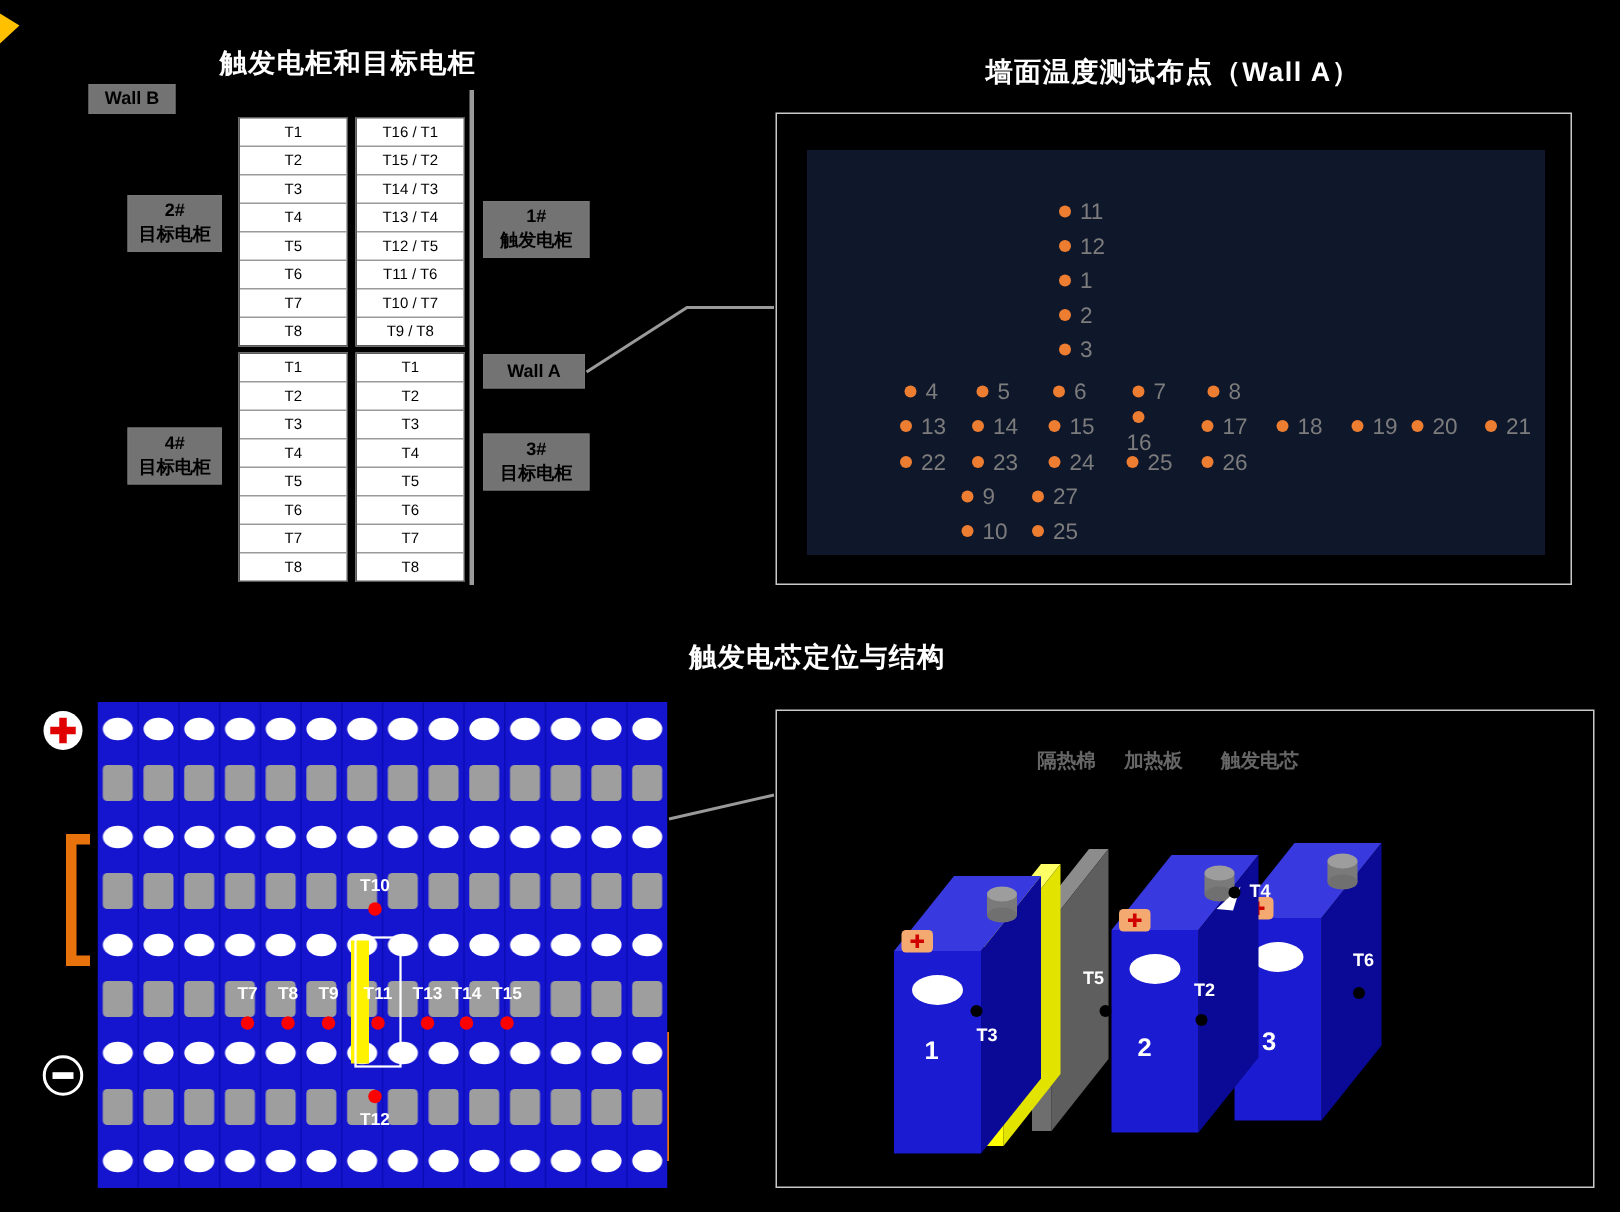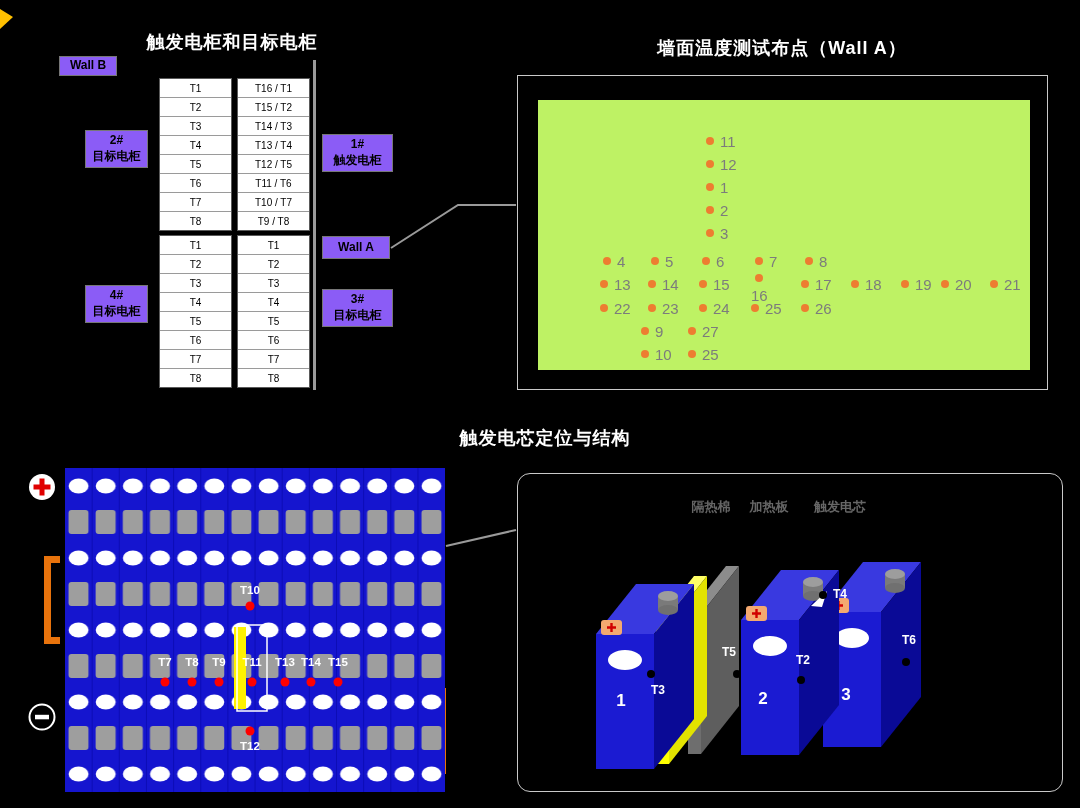--- a/index.html
+++ b/index.html
@@ -1,28 +1,28 @@
 <!DOCTYPE html>
 <html><head>
 <meta charset="utf-8">
 <style>
   * { margin:0; padding:0; box-sizing:border-box; }
   html,body { width:1080px; height:808px; background:#000; position:relative; overflow:hidden;
               font-family:"Liberation Sans", sans-serif; }
   .abs { position:absolute; }
   .title { position:absolute; color:#fff; font-weight:bold; font-size:18px; text-align:center; letter-spacing:1px; }
   .panel { position:absolute; background:#000; border:1.5px solid #C9C9C9; }
-  .wall-map { position:absolute; left:20px; top:24px; width:492px; height:270px; background:#bef264; }
+  .wall-map { position:absolute; left:20px; top:24px; width:492px; height:270px; background:#0f172a; }
   .pt { position:absolute; display:flex; align-items:center; gap:6px; height:20px; margin:-10px 0 0 -4px; }
   .pt .dot { width:8px; height:8px; border-radius:50%; background:#ED7D31; flex:0 0 auto; }
   .pt em { font-style:normal; color:#7C7C7C; font-size:15px; line-height:1; white-space:nowrap; }
   .cab-table { position:absolute; display:flex; flex-direction:column; background:#fff; border:1px solid #5a5a5a; height:153px; width:73px; }
   .cab-row { flex:1; display:flex; align-items:center; justify-content:center; font-size:10px; color:#000; border-bottom:1px solid #9a9a9a; }
   .cab-row:last-child { border-bottom:none; }
-  .label-box { position:absolute; background:#8b5cf6; border:1px solid #777; color:#000; font-weight:bold; font-size:12px;
+  .label-box { position:absolute; background:#737373; border:1px solid #777; color:#000; font-weight:bold; font-size:12px;
                text-align:center; display:flex; flex-direction:column; align-items:center; justify-content:center; line-height:1.3; }
   .wall-line { position:absolute; background:#9A9A9A; }
   .bracket-left { position:absolute; left:44px; top:556px; width:16px; height:88px;
                   border-left:7px solid #E8730C; border-top:7px solid #E8730C; border-bottom:7px solid #E8730C; }
   .bracket-right { position:absolute; left:430px; top:688px; width:16px; height:86px;
                    border-right:7px solid #E8730C; border-top:7px solid #E8730C; border-bottom:7px solid #E8730C; }
   svg text { font-family:"Liberation Sans", sans-serif; }
 </style>
 </head>
 <body>
@@ -317,21 +317,21 @@
     <circle cx="154" cy="214" r="4.5" fill="#FF0000"></circle>
     <circle cx="187" cy="214" r="4.5" fill="#FF0000"></circle>
     <circle cx="220" cy="214" r="4.5" fill="#FF0000"></circle>
     <circle cx="246" cy="214" r="4.5" fill="#FF0000"></circle>
     <circle cx="273" cy="214" r="4.5" fill="#FF0000"></circle>
     <circle cx="185" cy="263" r="4.5" fill="#FF0000"></circle>
     <text x="185" y="282">T12</text>
   </g>
 </svg>
 
-<div class="panel" style="left:517px; top:473px; width:546px; height:319px;border-radius:13px;">
+<div class="panel" style="left:517px; top:473px; width:546px; height:319px;">
   <svg width="543" height="316" viewBox="0 0 543 316">
     <g font-weight="bold" font-size="13" fill="#666" text-anchor="middle">
       <text x="193" y="37">隔热棉</text>
       <text x="251" y="37">加热板</text>
       <text x="322" y="37">触发电芯</text>
     </g>
     <defs>
       <g id="cellshape">
         <polygon points="40,0 98,0 58,50 0,50" fill="#3939E0"></polygon>
         <polygon points="58,50 98,0 98,135 58,185" fill="#0A0A96"></polygon>

